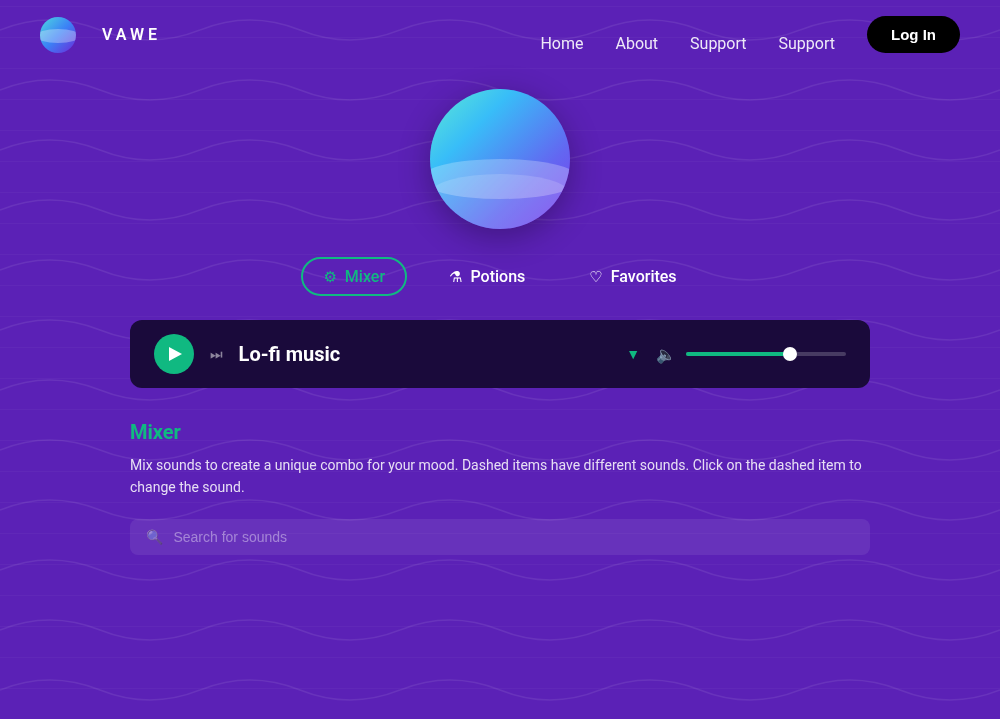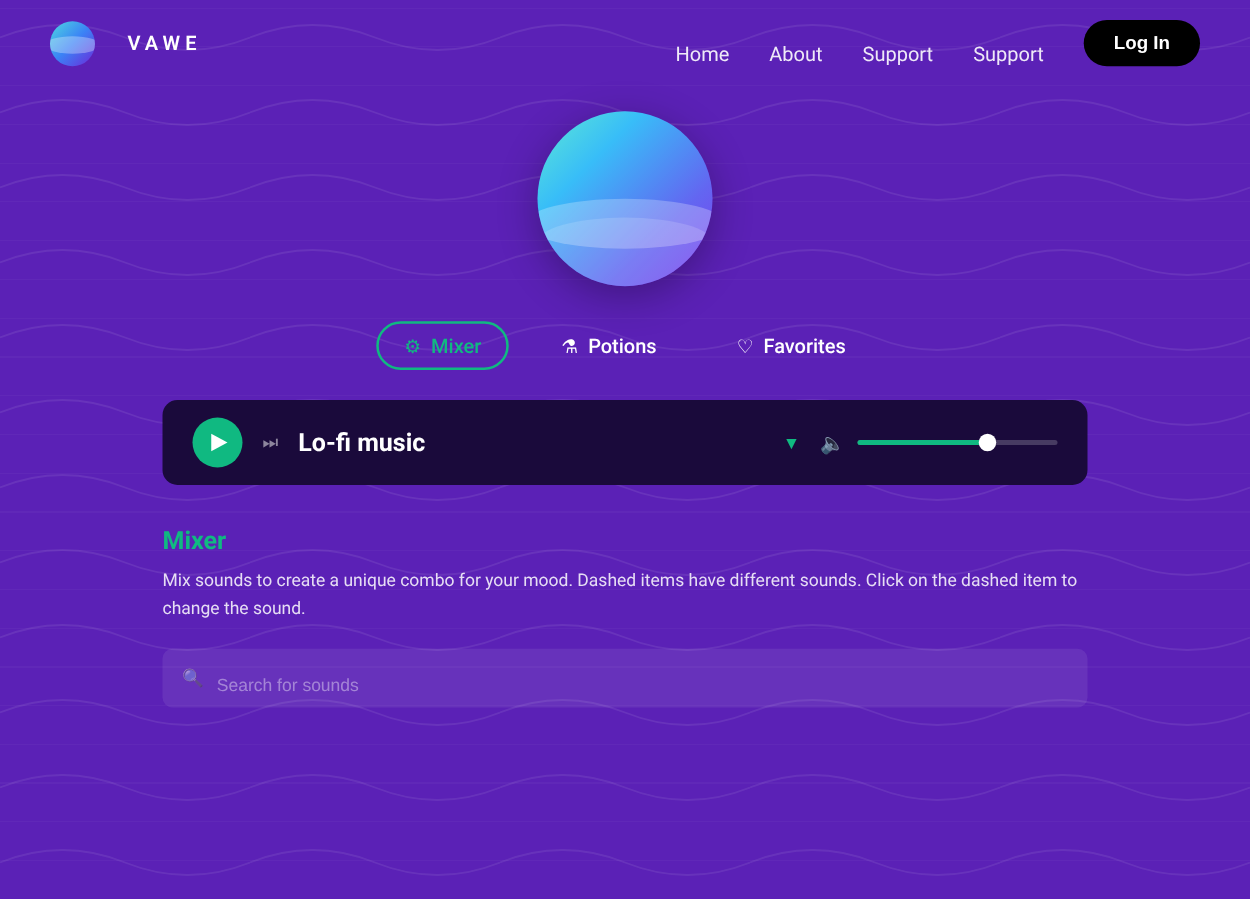--- a/index.html
+++ b/index.html
@@ -296,21 +296,20 @@
       color: rgba(255,255,255,0.5);
       font-size: 14px;
     }
     .search-input-field {
       background: transparent;
       border: none;
       outline: none;
       color: rgba(255,255,255,0.6);
       font-size: 14px;
       flex: 1;
-      margin-top: 11px;
     }
     .search-input-field::placeholder {
       color: rgba(255,255,255,0.4);
     }
   </style>
 </head>
 <body>
 
 <div class="bg-waves">
   <svg viewBox="0 0 1000 719" preserveAspectRatio="none">

